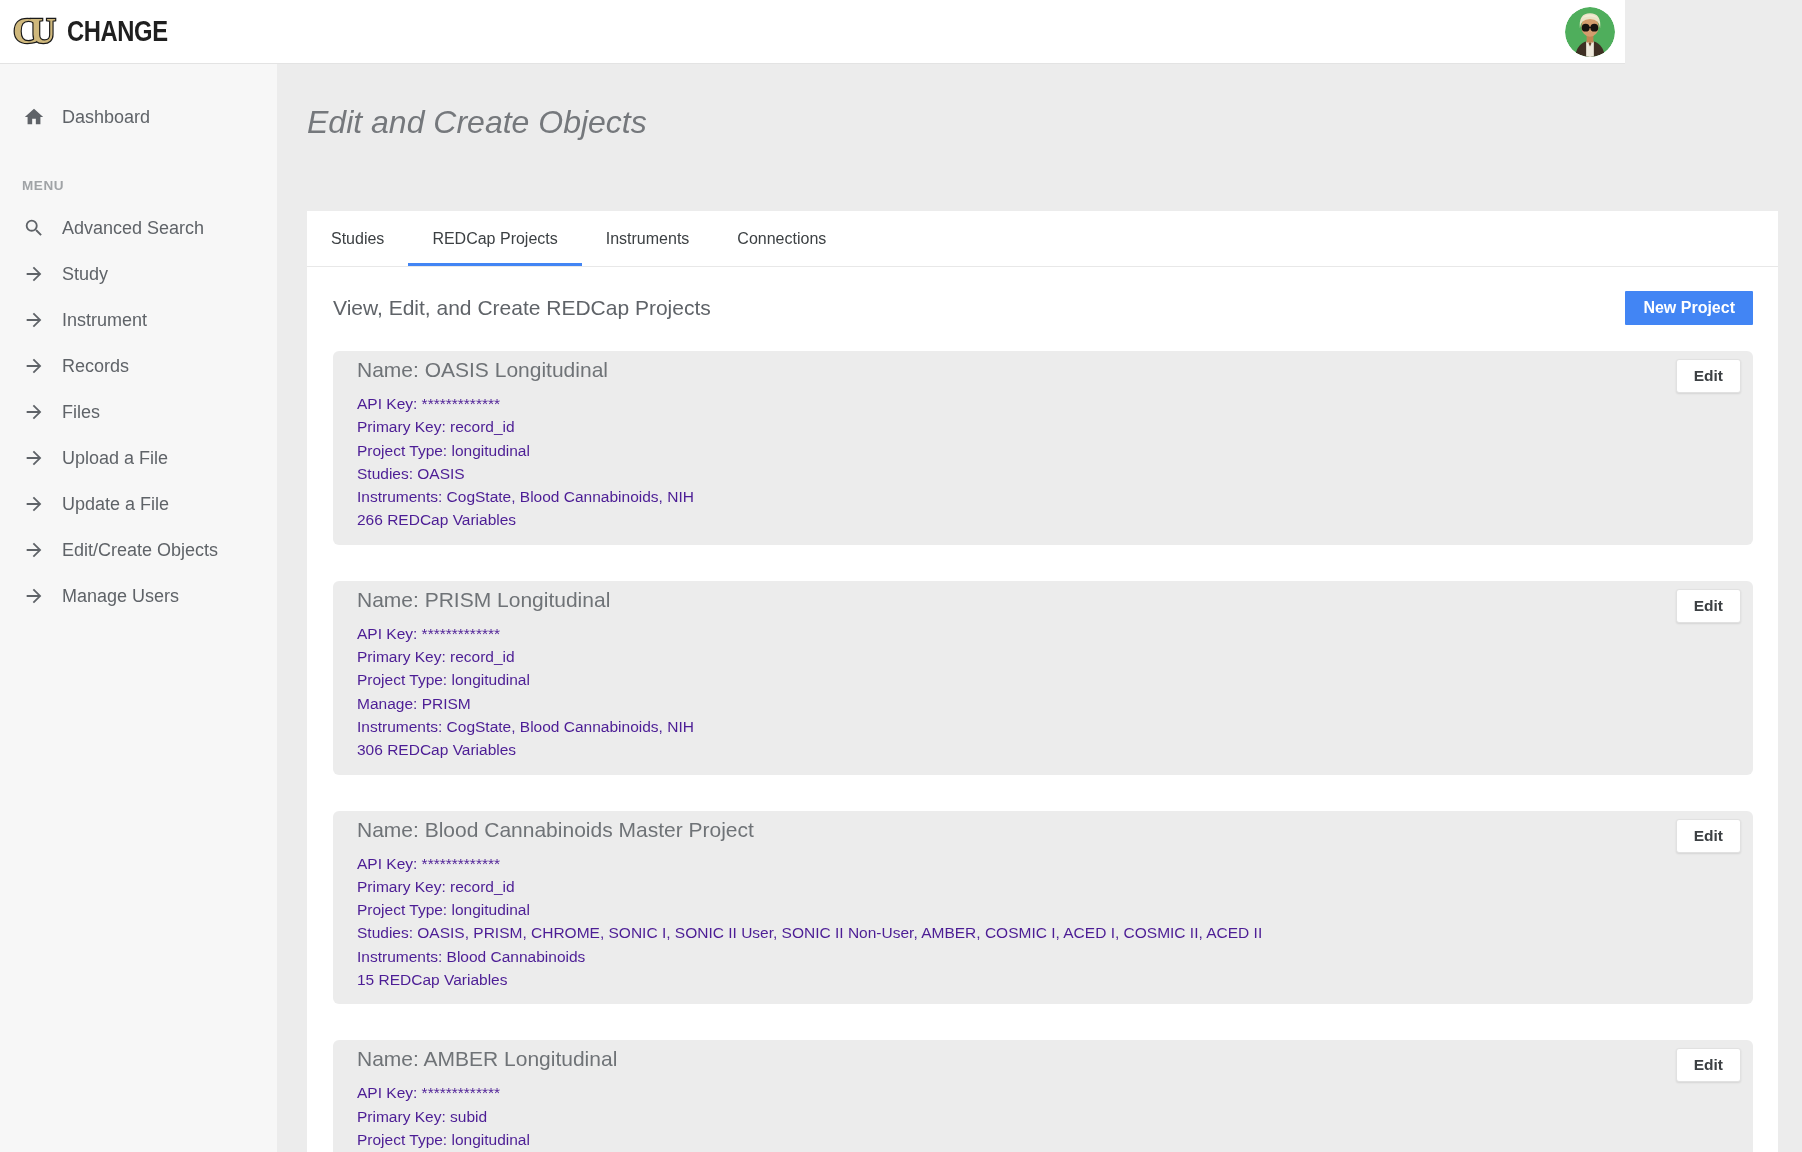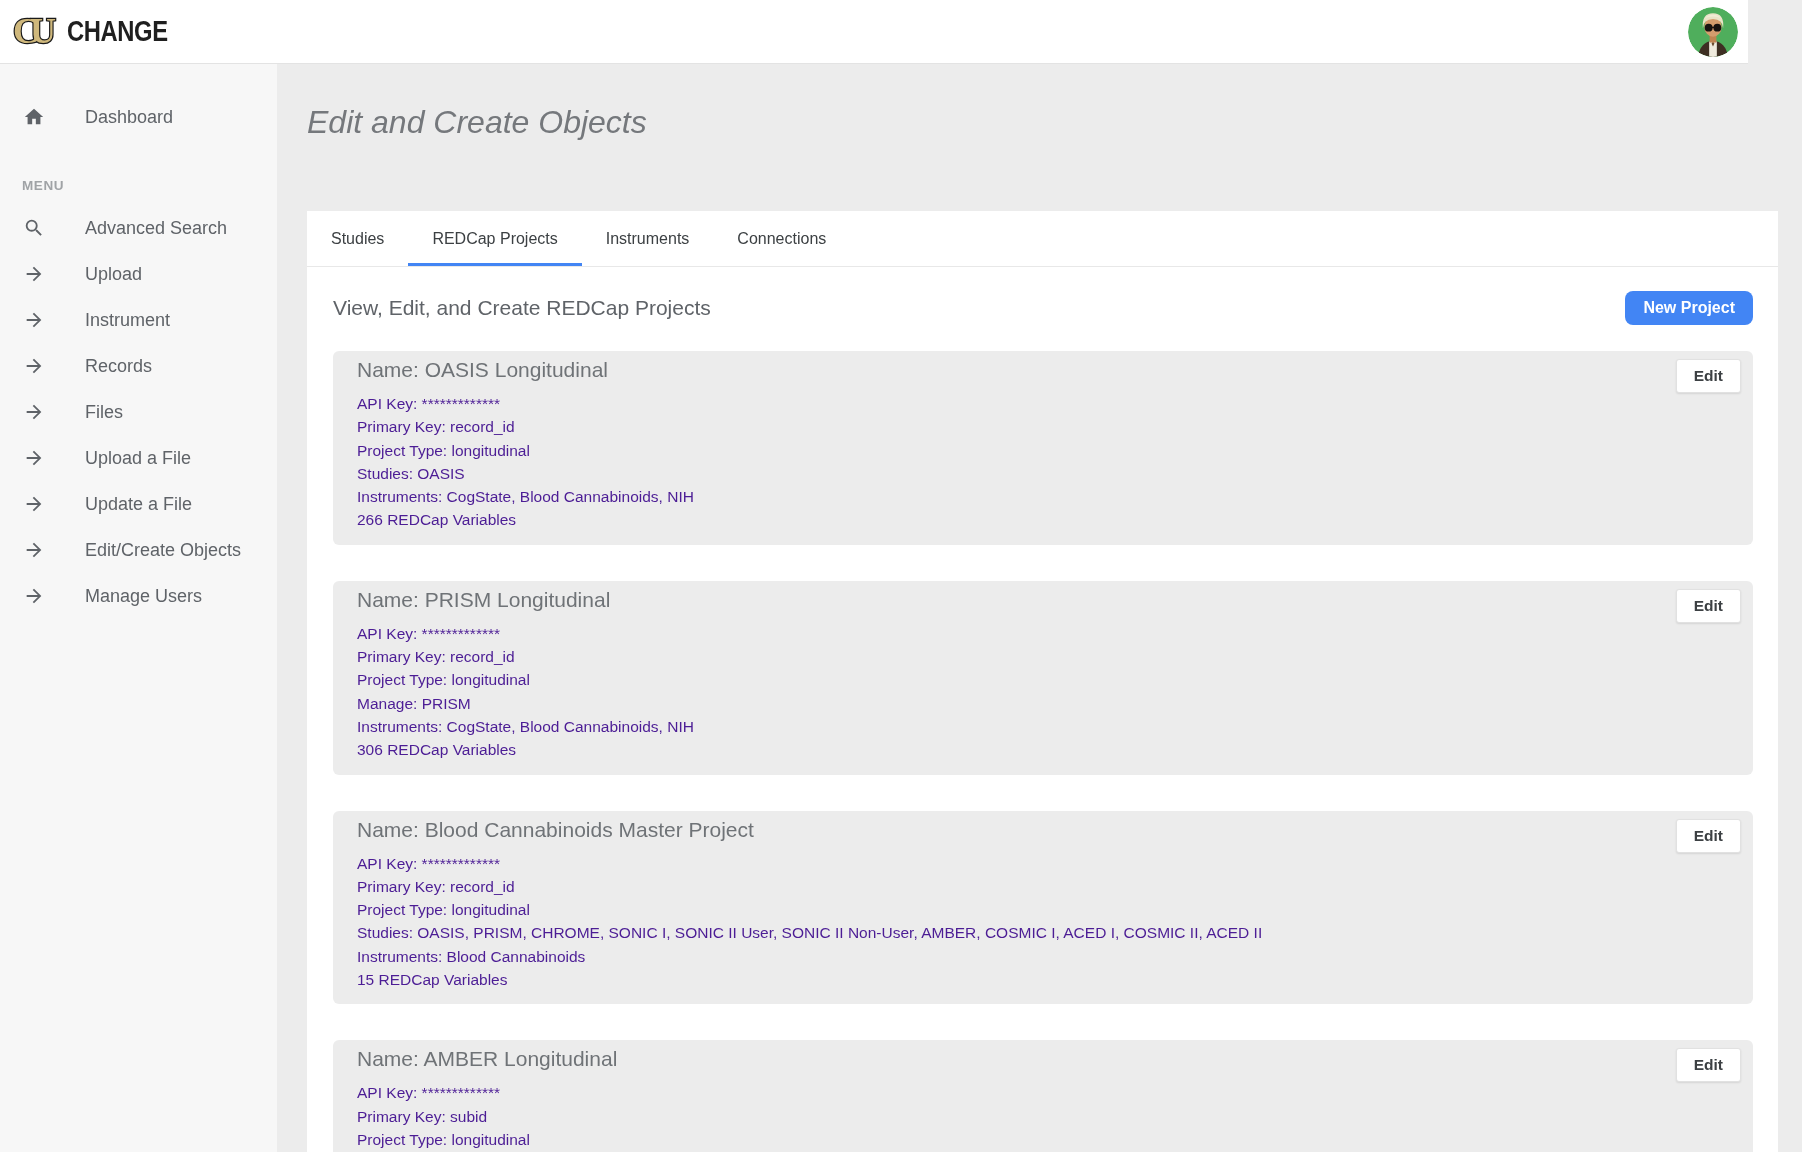--- a/index.html
+++ b/index.html
@@ -6,40 +6,40 @@
   html,body { width:1802px; height:1152px; overflow:hidden; }
   body {
     background:#ececec;
     font-family:"Liberation Sans", sans-serif;
     color:#5b5f63;
     position:relative;
   }
 
   
   .header {
-    position:absolute; top:0; left:0; width:1748px; height:64px;
+    position:absolute; top:0; left:0; width:1625px; height:64px;
     background:#ffffff; border-bottom:1px solid #e3e3e3;
     display:flex; align-items:center; justify-content:space-between;
     padding:0 10px 0 12px; z-index:20;
   }
   .logo { display:flex; align-items:center; gap:7px; }
   .logo-change {
     font-size:29px; font-weight:800; color:#1f1f1f;
     transform:scaleX(.82); transform-origin:left center; letter-spacing:-.5px;
     white-space:nowrap;
   }
   .avatar { width:50px; height:50px; border-radius:50%; overflow:hidden; display:block; }
 
   
   .sidebar {
     position:absolute; top:64px; left:0; bottom:0; width:277px;
     background:#f7f7f7; padding-top:30px;
   }
   .side-item {
-    display:flex; align-items:center; gap:39px;
+    display:flex; align-items:center; gap:16px;
     padding:11px 10px 11px 22px; font-size:18px; color:#5f6368; cursor:default;
   }
   .side-item .ic { width:24px; height:24px; display:flex; align-items:center; justify-content:center; flex:0 0 24px; }
   .side-item .ic svg { width:22px; height:22px; fill:#5f6368; }
   .menu-label {
     padding:38px 0 12px 22px; font-size:13.5px; font-weight:700;
     color:#a0a3a6; letter-spacing:.6px;
   }
 
   
@@ -63,21 +63,21 @@
     background:#4285f4;
   }
   .panel-body { padding:24px 25px 60px 26px; }
   .panel-head {
     display:flex; align-items:center; justify-content:space-between;
     margin-bottom:26px;
     gap:48px;
   }
   .section-heading { font-size:21px; font-weight:400; color:#5f6368; }
   .btn-primary {
-    background:#4285f4; color:#ffffff; border:none; border-radius:8px;
+    background:#4285f4; color:#ffffff; border:none; border-radius:1px;
     font-family:"Liberation Sans", sans-serif;
     font-size:16px; font-weight:700; padding:8px 18px; height:34px; cursor:pointer;
   }
 
   
   .card {
     background:#ececec; border-radius:6px; position:relative;
     padding:4px 24px 13px 24px; margin-bottom:36px;
   }
   .card-title { font-size:21px; color:#6f7377; font-weight:400; line-height:30px; margin-bottom:7px; }
@@ -144,21 +144,21 @@
         </svg>
     </span>
     <span>Advanced Search</span>
   </div>
   <div class="side-item">
     <span class="ic">
       <svg viewBox="0 0 24 24">
           <path d="M12 4l-1.41 1.41L16.17 11H4v2h12.17l-5.58 5.59L12 20l8-8z"></path>
         </svg>
     </span>
-    <span>Upload</span>
+    <span>Study</span>
   </div>
   <div class="side-item">
     <span class="ic">
       <svg viewBox="0 0 24 24">
           <path d="M12 4l-1.41 1.41L16.17 11H4v2h12.17l-5.58 5.59L12 20l8-8z"></path>
         </svg>
     </span>
     <span>Instrument</span>
   </div>
   <div class="side-item">

